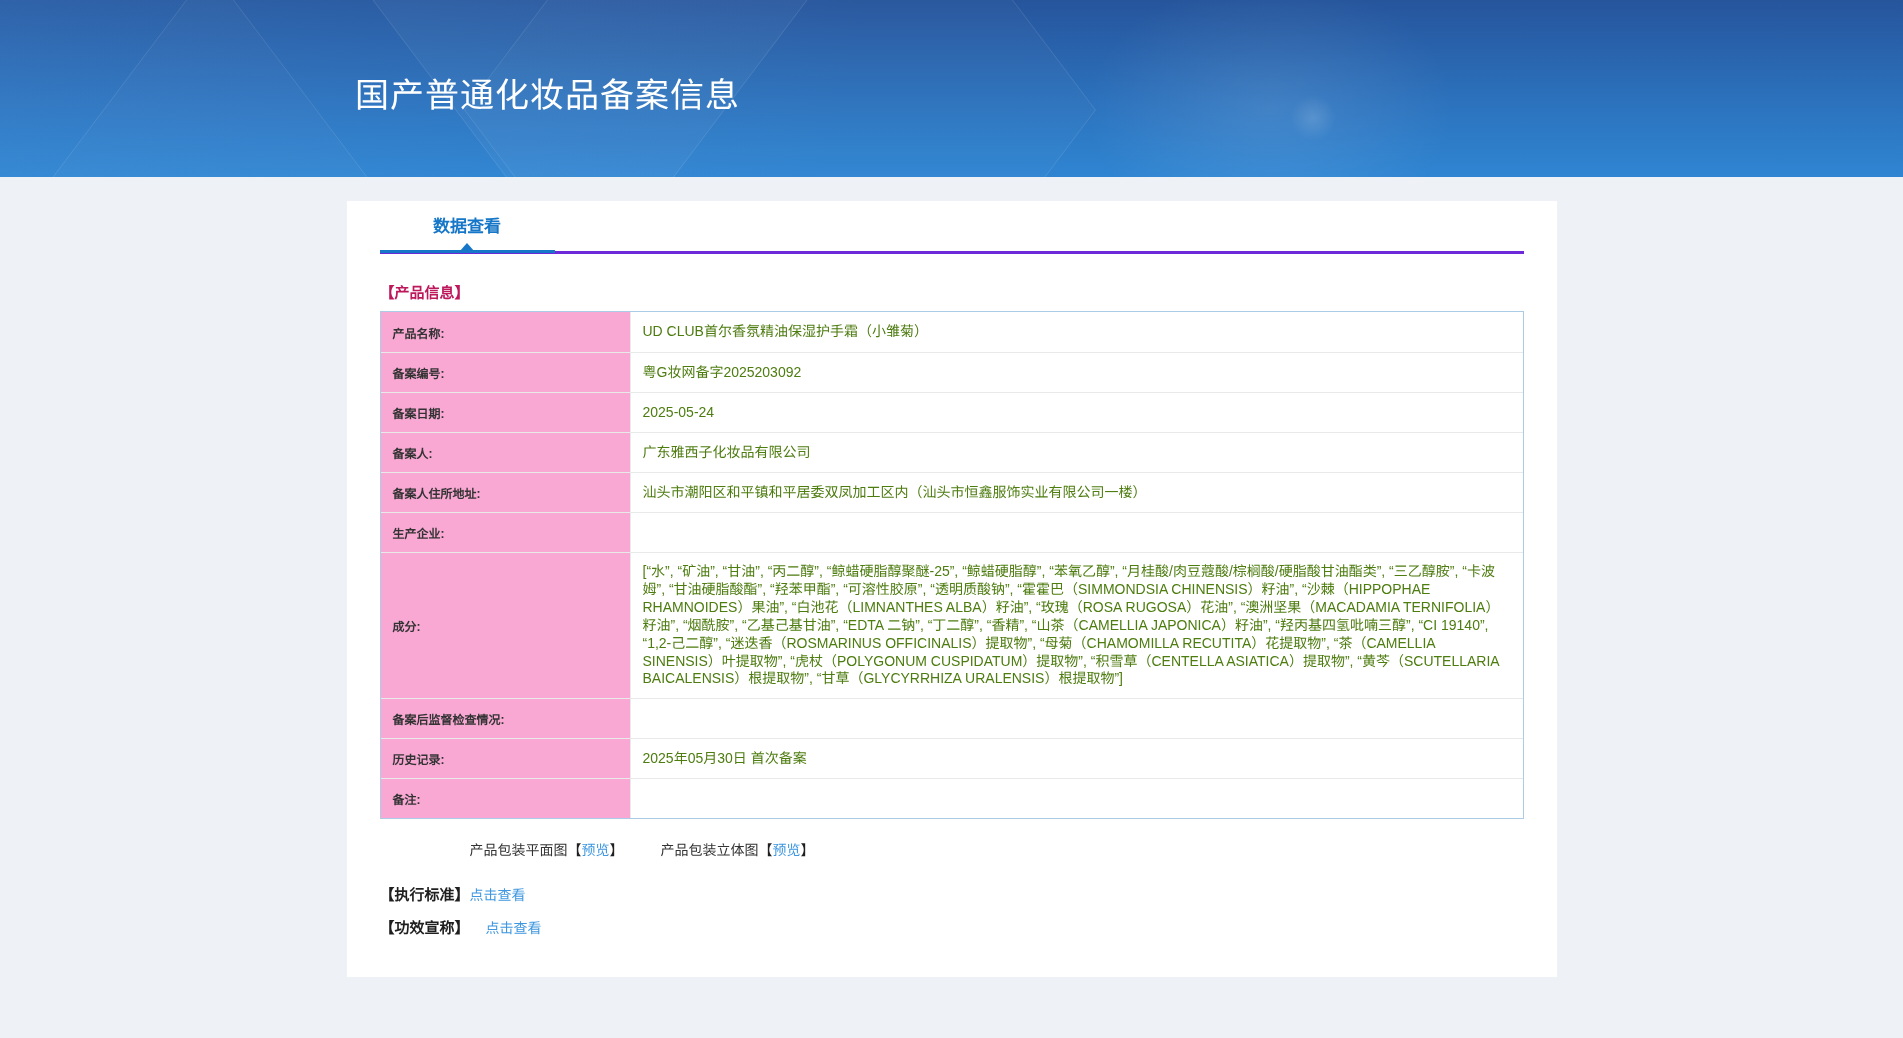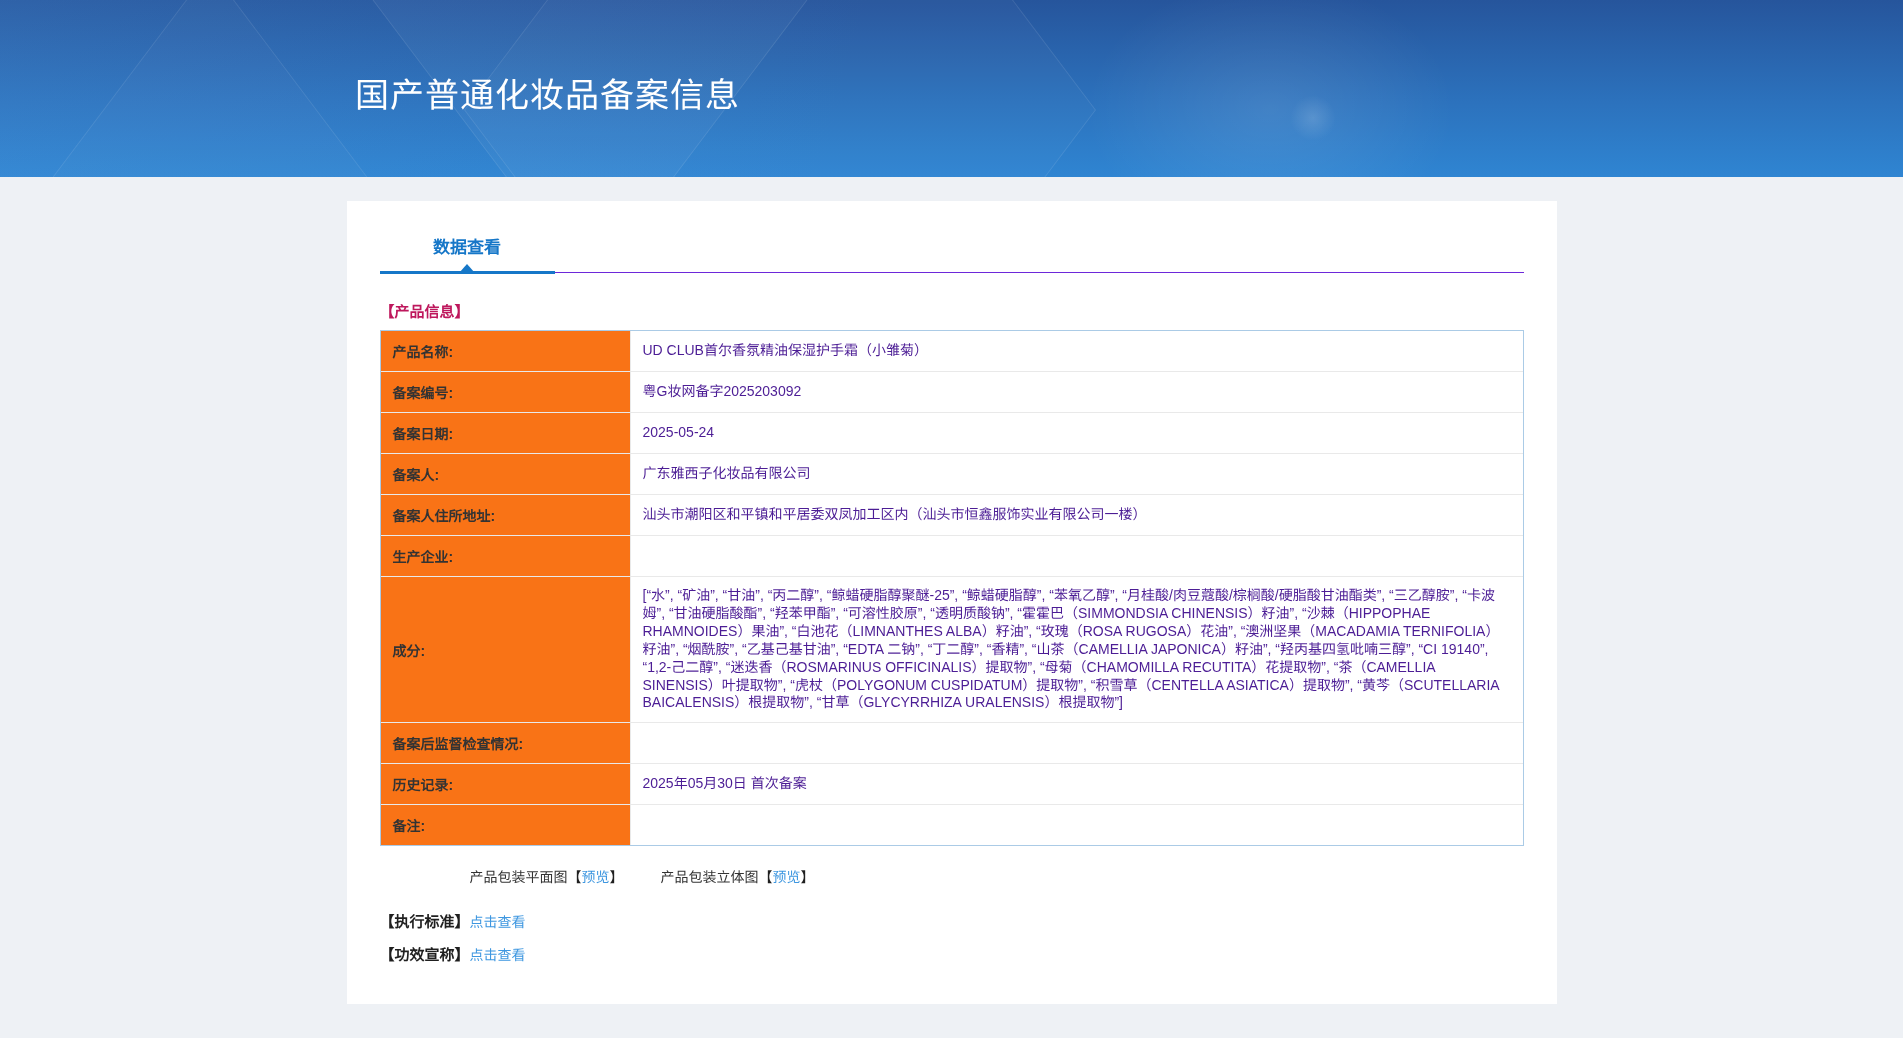--- a/index.html
+++ b/index.html
@@ -50,22 +50,21 @@
   }
   
   .card {
     width:1210px;
     min-height:773px;
     margin:24px auto 0;
     background:#ffffff;
     padding:0 33px 40px;
   }
   .tabbar {
-    padding-top:21px;
-    border-bottom:1px solid #6d28d9;
+    border-bottom:3px solid #6d28d9;
     display:flex;
   }
   .tab {
     width:175px;
     text-align:center;
     font-size:17px;
     font-weight:bold;
     color:#1677c8;
     padding:11px 0 13px;
     border-bottom:3px solid #1677c8;
@@ -89,32 +88,32 @@
     margin:27px 0 9px;
   }
   
   .info-table {
     border:1px solid #abcbe6;
   }
   .info-row { display:flex; border-top:1px solid #e9e9e9; min-height:40px; }
   .info-row:first-child { border-top:none; }
   .cell-label {
     flex:0 0 250px;
-    background:#f97316;
+    background:#f9a8d4;
     border-right:1px solid #e9e9e9;
     font-weight:bold;
-    font-size:14px;
+    font-size:12px;
     color:#333;
     padding:10px 12px;
     display:flex; align-items:center;
   }
   .cell-value {
     flex:1;
     font-size:14px;
-    color:#4c1d95;
+    color:#4d7c0f;
     line-height:1.28;
     padding:10px 12px;
     display:flex; align-items:center;
   }
   
   .packaging-line {
     margin:20px 0 0 90px;
     font-size:14px;
     color:#333;
     display:flex;
@@ -122,21 +121,21 @@
   }
   .pack-item { display:inline-flex; align-items:center; }
   .pack-item .bracket { color:#1f1f1f; }
   .link-blue { color:#3e97e0; cursor:pointer; text-decoration:none; }
   .inline-line {
     margin-top:24px;
     font-size:14px;
     display:flex;
     align-items:center;
   }
-  .inline-line + .inline-line { margin-top:12px; }
+  .inline-line + .inline-line { margin-top:12px;gap:16px; }
   .bracket-heading { font-weight:bold; color:#1f1f1f; font-size:15px; }
   .inline-line .link-blue { margin-left:0; }
 </style>
 </head>
 <body>
 
 <div class="header">
   <div class="deco-cube cube-a"></div>
   <div class="deco-cube cube-b"></div>
   <div class="deco-cube cube-c"></div>

